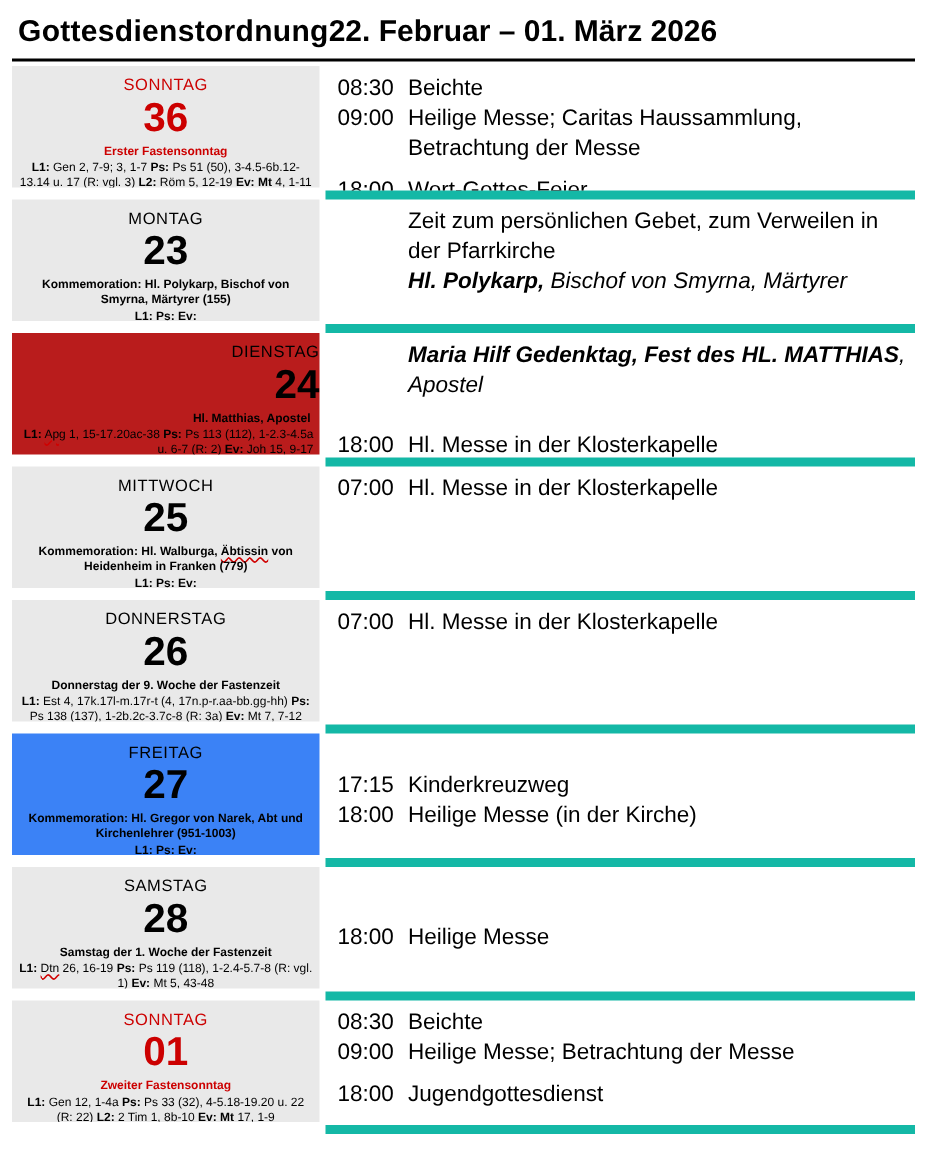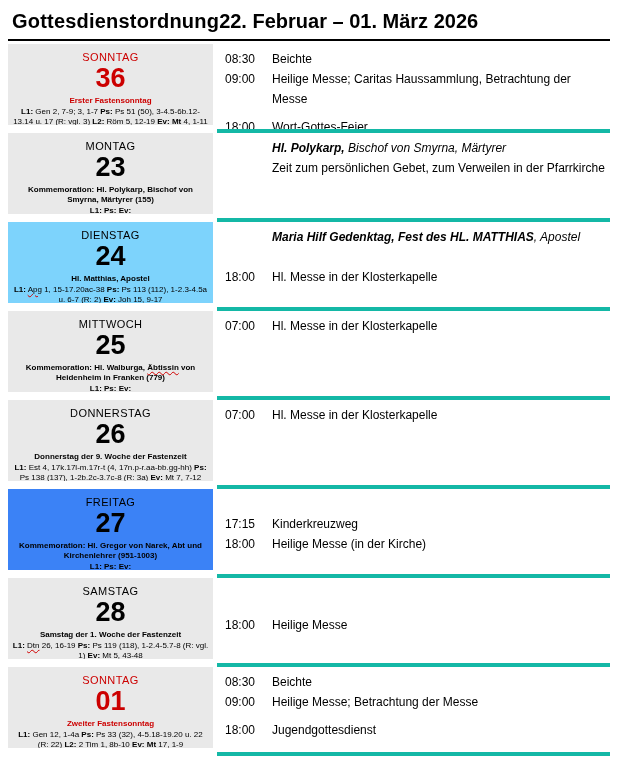--- a/index.html
+++ b/index.html
@@ -37,23 +37,23 @@
     overflow:hidden;
     padding-top:7px;box-sizing:border-box;
   }
   .dayname{font-size:11px;letter-spacing:0.4px;}
   .daynum{font-size:27px;font-weight:bold;line-height:28px;margin-top:1px;}
   .subtitle{font-size:8px;font-weight:bold;line-height:10px;margin-top:4px;padding:0 6px;}
   .readings{font-size:8px;line-height:10px;margin-top:1px;padding:0 4px;}
   .sunday .dayname,.sunday .daynum,.sunday .subtitle{color:var(--red);}
   .events{
     flex:1;margin-left:4px;margin-right:8px;
-    border-bottom:4px solid #14b8a6;
+    border-bottom:6px solid #14b8a6;
     padding:5px 2px 0 8px;
-    font-size:12px;line-height:20px;
+    font-size:15px;line-height:20px;
     box-sizing:border-box;overflow:hidden;
   }
   .evline{display:flex;}
   .evtime{width:47px;min-width:47px;}
   .evdesc{flex:1;}
   .heading{margin-left:47px;}
   .b{font-weight:bold;}
   .i{font-style:italic;}
   .bi{font-weight:bold;font-style:italic;}
   .sq{
@@ -97,26 +97,26 @@
         </div>
       </section>
       <section class="row">
         <div class="daycell" style="background: rgb(233, 233, 233);">
           <div class="dayname">MONTAG</div>
           <div class="daynum">23</div>
           <div class="subtitle"><span>Kommemoration: Hl. Polykarp, Bischof von Smyrna, Märtyrer (155)</span></div>
           <div class="readings"><span class="b ">L1: Ps: </span><span class="b sq">Ev:</span></div>
         </div>
         <div class="events">
+          <div class="heading"><span> Zeit zum persönlichen Gebet, zum Verweilen in der Pfarrkirche</span></div>
           <div class="heading"><span class="bi">Hl. Polykarp,</span><span class="i"> Bischof von Smyrna, Märtyrer</span></div>
-          <div class="heading"><span> Zeit zum persönlichen Gebet, zum Verweilen in der Pfarrkirche</span></div>
-        </div>
-      </section>
-      <section class="row">
-        <div class="daycell" style="background: #7dd3fc;">
+        </div>
+      </section>
+      <section class="row">
+        <div class="daycell" style="background: #b91c1c; text-align: right;">
           <div class="dayname">DIENSTAG</div>
           <div class="daynum">24</div>
           <div class="subtitle"><span>Hl. Matthias, Apostel</span></div>
           <div class="readings"><span class="b ">L1:</span><span> </span><span class="sq">Apg</span><span> 1, 15-17.20ac-38 </span><span class="b ">Ps:</span><span> Ps 113 (112), 1-2.3-4.5a u. 6-7 (R: 2) </span><span class="b sq">Ev:</span><span> Joh 15, 9-17</span></div>
         </div>
         <div class="events">
           <div class="heading"><span class="bi">Maria Hilf Gedenktag, Fest des HL. MATTHIAS</span><span class="i">, Apostel</span></div>
           <div class="evline" style="margin-top: 20px;">
             <div class="evtime">18:00</div>
             <div class="evdesc">Hl. Messe in der Klosterkapelle</div>

